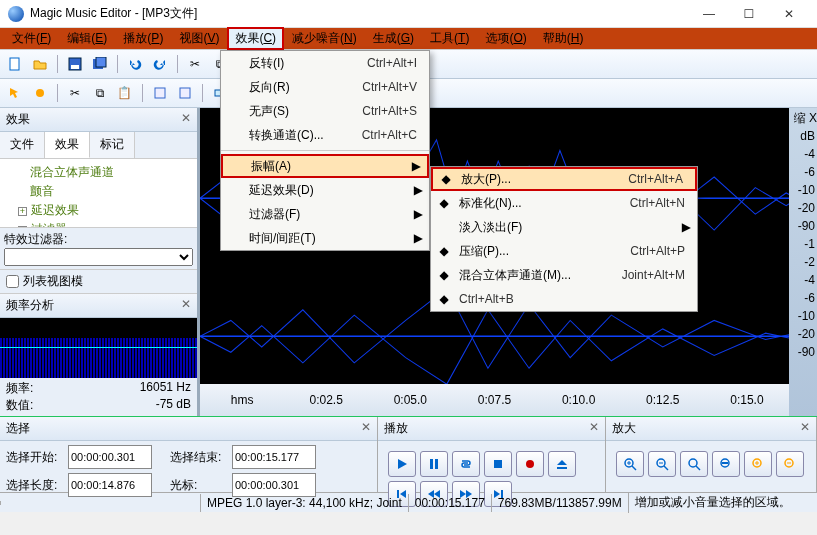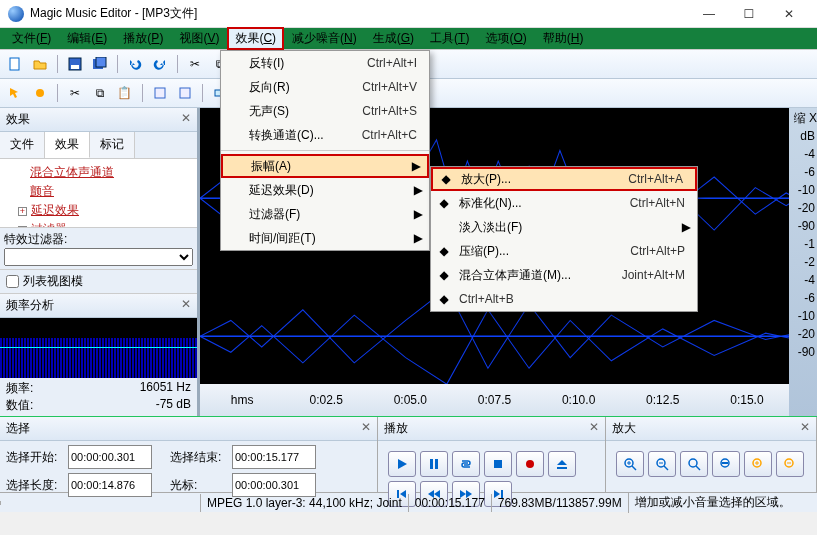--- a/index.html
+++ b/index.html
@@ -1,38 +1,38 @@
 <!DOCTYPE html>
 <html><head>
 <meta charset="utf-8">
 <style>
 * { box-sizing: border-box; margin: 0; padding: 0; font-family: "Microsoft YaHei", "SimSun", sans-serif; font-size: 12px; }
 body { background: #f0f0f0; width: 817px; height: 535px; overflow: hidden; position: relative; }
 .titlebar { height: 28px; background: #fff; display: flex; align-items: center; padding: 0 8px; border-bottom: 1px solid #ddd; }
 .app-icon { width: 16px; height: 16px; background: radial-gradient(circle at 30% 30%, #9cf, #04a); border-radius: 50%; margin-right: 6px; }
 .title { flex: 1; color: #000; }
 .winbtn { width: 40px; height: 28px; display: flex; align-items: center; justify-content: center; color: #333; }
-.menubar { height: 22px; background: #15803d; display: flex; align-items: center; padding: 0 4px; border-bottom: 1px solid #ccc; }
+.menubar { height: 22px; background: #c2410c; display: flex; align-items: center; padding: 0 4px; border-bottom: 1px solid #ccc; }
 .menu-item { padding: 2px 8px; color: #000; }
 .menu-item u { text-decoration: underline; }
 .menu-item.open { background: #e5f1fb; border: 1px solid #0078d4; }
 .menu-item.boxed { border: 2px solid #c00; padding: 1px 6px; }
 .toolstrip { background: linear-gradient(#f8fbff, #e6effa); border-bottom: 1px solid #b8c8d8; padding: 3px 4px; display: flex; flex-wrap: wrap; gap: 3px; align-items: center; min-height: 26px; }
 .tbtn { width: 22px; height: 22px; display: flex; align-items: center; justify-content: center; border: 1px solid transparent; border-radius: 2px; }
 .tsep { width: 1px; height: 18px; background: #aab; margin: 0 3px; }
 .tico { width: 14px; height: 14px; display: block; }
 .mainrow { display: flex; height: 308px; }
 .leftpanel { width: 200px; background: #e8eff8; border-right: 3px solid #9ab; display: flex; flex-direction: column; }
 .panetitle { background: linear-gradient(#f2f6fc,#dde8f5); padding: 3px 6px; font-weight: normal; border-bottom: 1px solid #b8c8d8; display:flex; justify-content:space-between; }
 .panetitle .x { color:#666; }
 .tabs { display: flex; border-bottom: 1px solid #ccc; background:#e8eff8; }
 .tab { padding: 4px 10px; border-right: 1px solid #ccc; background: #f0f4fa; }
 .tab.active { background: #fff; border-bottom: 1px solid #fff; position: relative; }
 .tree { flex: 1; background: #fff; padding: 4px 6px; overflow: auto; }
-.tree .node { padding: 1px 0 1px 12px; color: #b91c1c; text-decoration: underline; }
+.tree .node { padding: 1px 0 1px 12px; color: #4d7c0f; }
 .tree .plus { display:inline-block; width:9px; height:9px; border:1px solid #888; text-align:center; line-height:7px; margin-right:4px; font-size:9px; }
 .specfilt { background:#e8eff8; border-top:1px solid #ccc; padding:3px 4px; }
 .specfilt select { width: 100%; font-size:12px; }
 .chk { padding: 3px 6px; display:flex; align-items:center; gap:4px; border-top:1px solid #ccc; }
 .freqpane { border-top:1px solid #ccc; }
 .spectrum { height: 60px; background: #000; position:relative; overflow:hidden; }
 .spectrum .bars { position:absolute; bottom:0; left:0; right:0; height:40px; background: repeating-linear-gradient(90deg, #00f 0, #00f 2px, #000 2px, #000 3px); opacity:0.7;}
 .spectrum .line { position:absolute; bottom:30px; left:0; right:0; height:1px; background:#0ff; }
 .vals { padding:2px 6px; }
 .vals div { display:flex; justify-content:space-between;gap:48px; }

